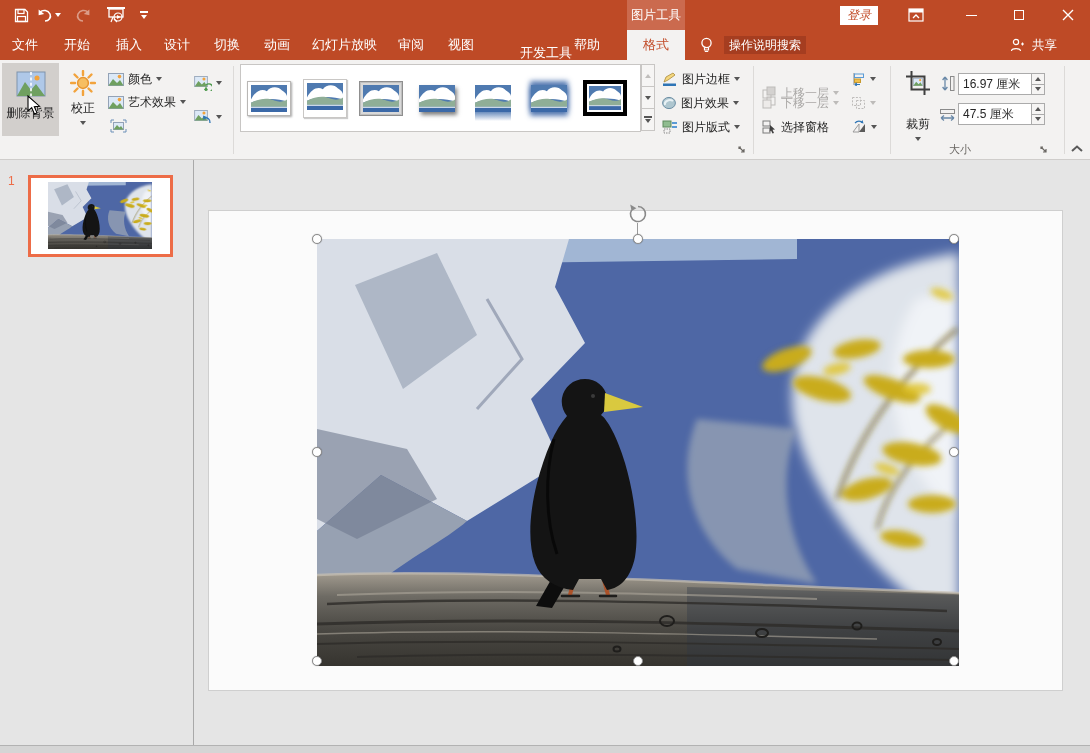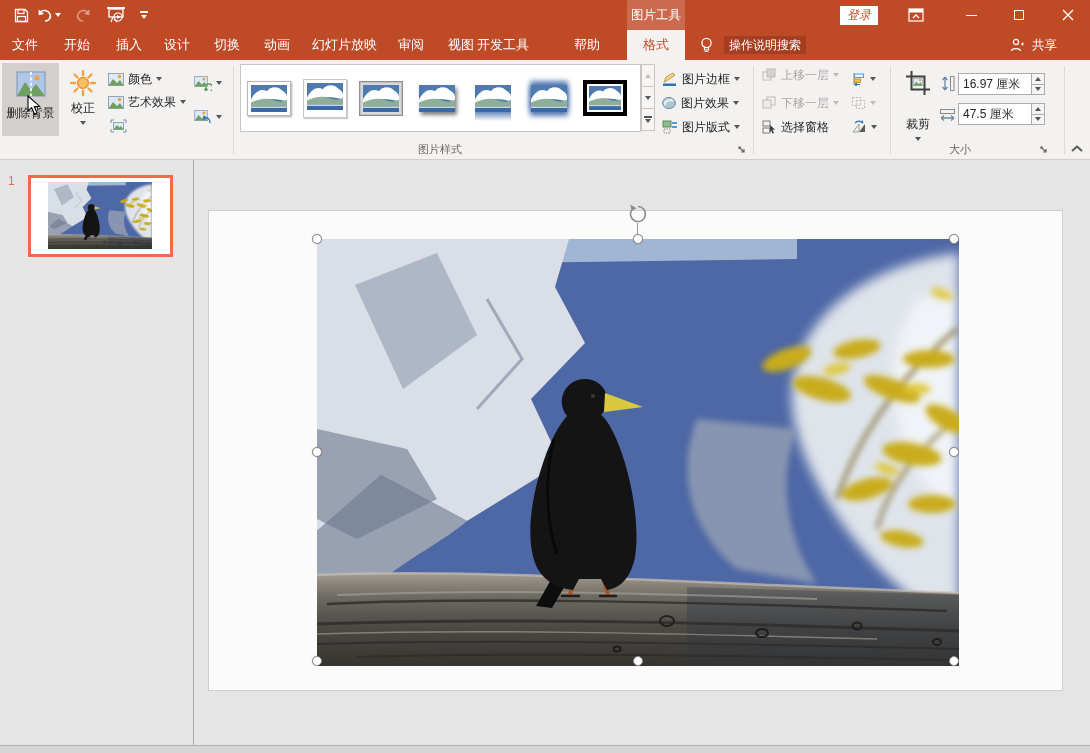--- a/index.html
+++ b/index.html
@@ -261,21 +261,21 @@
   <div id="tabrow">
     <span class="tab" style="left:8px;">文件</span>
     <span class="tab" style="left:60px;">开始</span>
     <span class="tab" style="left:112px;">插入</span>
     <span class="tab" style="left:160px;">设计</span>
     <span class="tab" style="left:210px;">切换</span>
     <span class="tab" style="left:260px;">动画</span>
     <span class="tab" style="left:308px;">幻灯片放映</span>
     <span class="tab" style="left:394px;">审阅</span>
     <span class="tab" style="left:444px;">视图</span>
-    <span class="tab" style="left:473px;">开发工具</span>
+    <span class="tab" style="left:516px;margin-top:8px;">开发工具</span>
     <span class="tab" style="left:570px;">帮助</span>
     <div class="tab-active">格式</div>
 
     <div class="abs" style="left:699px;top:7px;">
       <svg width="15" height="17" viewBox="0 0 15 17">
           <circle cx="7.5" cy="6" r="4.6" fill="none" stroke="#fff" stroke-width="1.3"></circle>
           <path d="M5.5,10.5 V13 H9.5 V10.5 M5.8,14.5 H9.2" stroke="#fff" stroke-width="1.2" fill="none"></path>
         </svg>
     </div>
     <div class="tellme">操作说明搜索</div>
@@ -463,29 +463,28 @@
         <svg width="16" height="14" viewBox="0 0 16 14">
             <rect x="1" y="1" width="8" height="6" fill="#8FBC8F" stroke="#5E8A5E"></rect>
             <rect x="10" y="2" width="5" height="2" fill="#5B9BD5"></rect>
             <rect x="10" y="6" width="5" height="2" fill="#5B9BD5"></rect>
             <rect x="2" y="9" width="6" height="4" fill="none" stroke="#8A8A8A" stroke-dasharray="1.5 1"></rect>
           </svg>
       </span>
       <span>图片版式</span>
       <span class="caret"></span>
     </div>
-    <div class="grplabel" style="left:240px;width:400px;">图片样式</div>
     <div class="abs" style="left:738px;top:82px;">
       <svg width="10" height="10" viewBox="0 0 10 10">
           <path d="M1,3 V1 H3 M1,1 L6,6 M6,3 V6 H3" stroke="#6A6763" fill="none" stroke-width="1.2"></path>
         </svg>
     </div>
     <div class="vsep" style="left:753px;"></div>
 
-    <div class="rbtn dis" style="left:760px;top:4px;justify-content:center;">
+    <div class="rbtn dis" style="left:760px;top:22px;justify-content:center;">
       <span class="icon">
         <svg width="15" height="14" viewBox="0 0 15 14">
             <rect x="1" y="4" width="8" height="8" fill="none" stroke="#BDBBB9"></rect>
             <rect x="5" y="1" width="8" height="8" fill="#D4D2D0" stroke="#BDBBB9"></rect>
           </svg>
       </span>
       <span>上移一层</span>
       <span class="caret dis"></span>
     </div>
     <div class="rbtn dis" style="left:760px;top:32px;">

